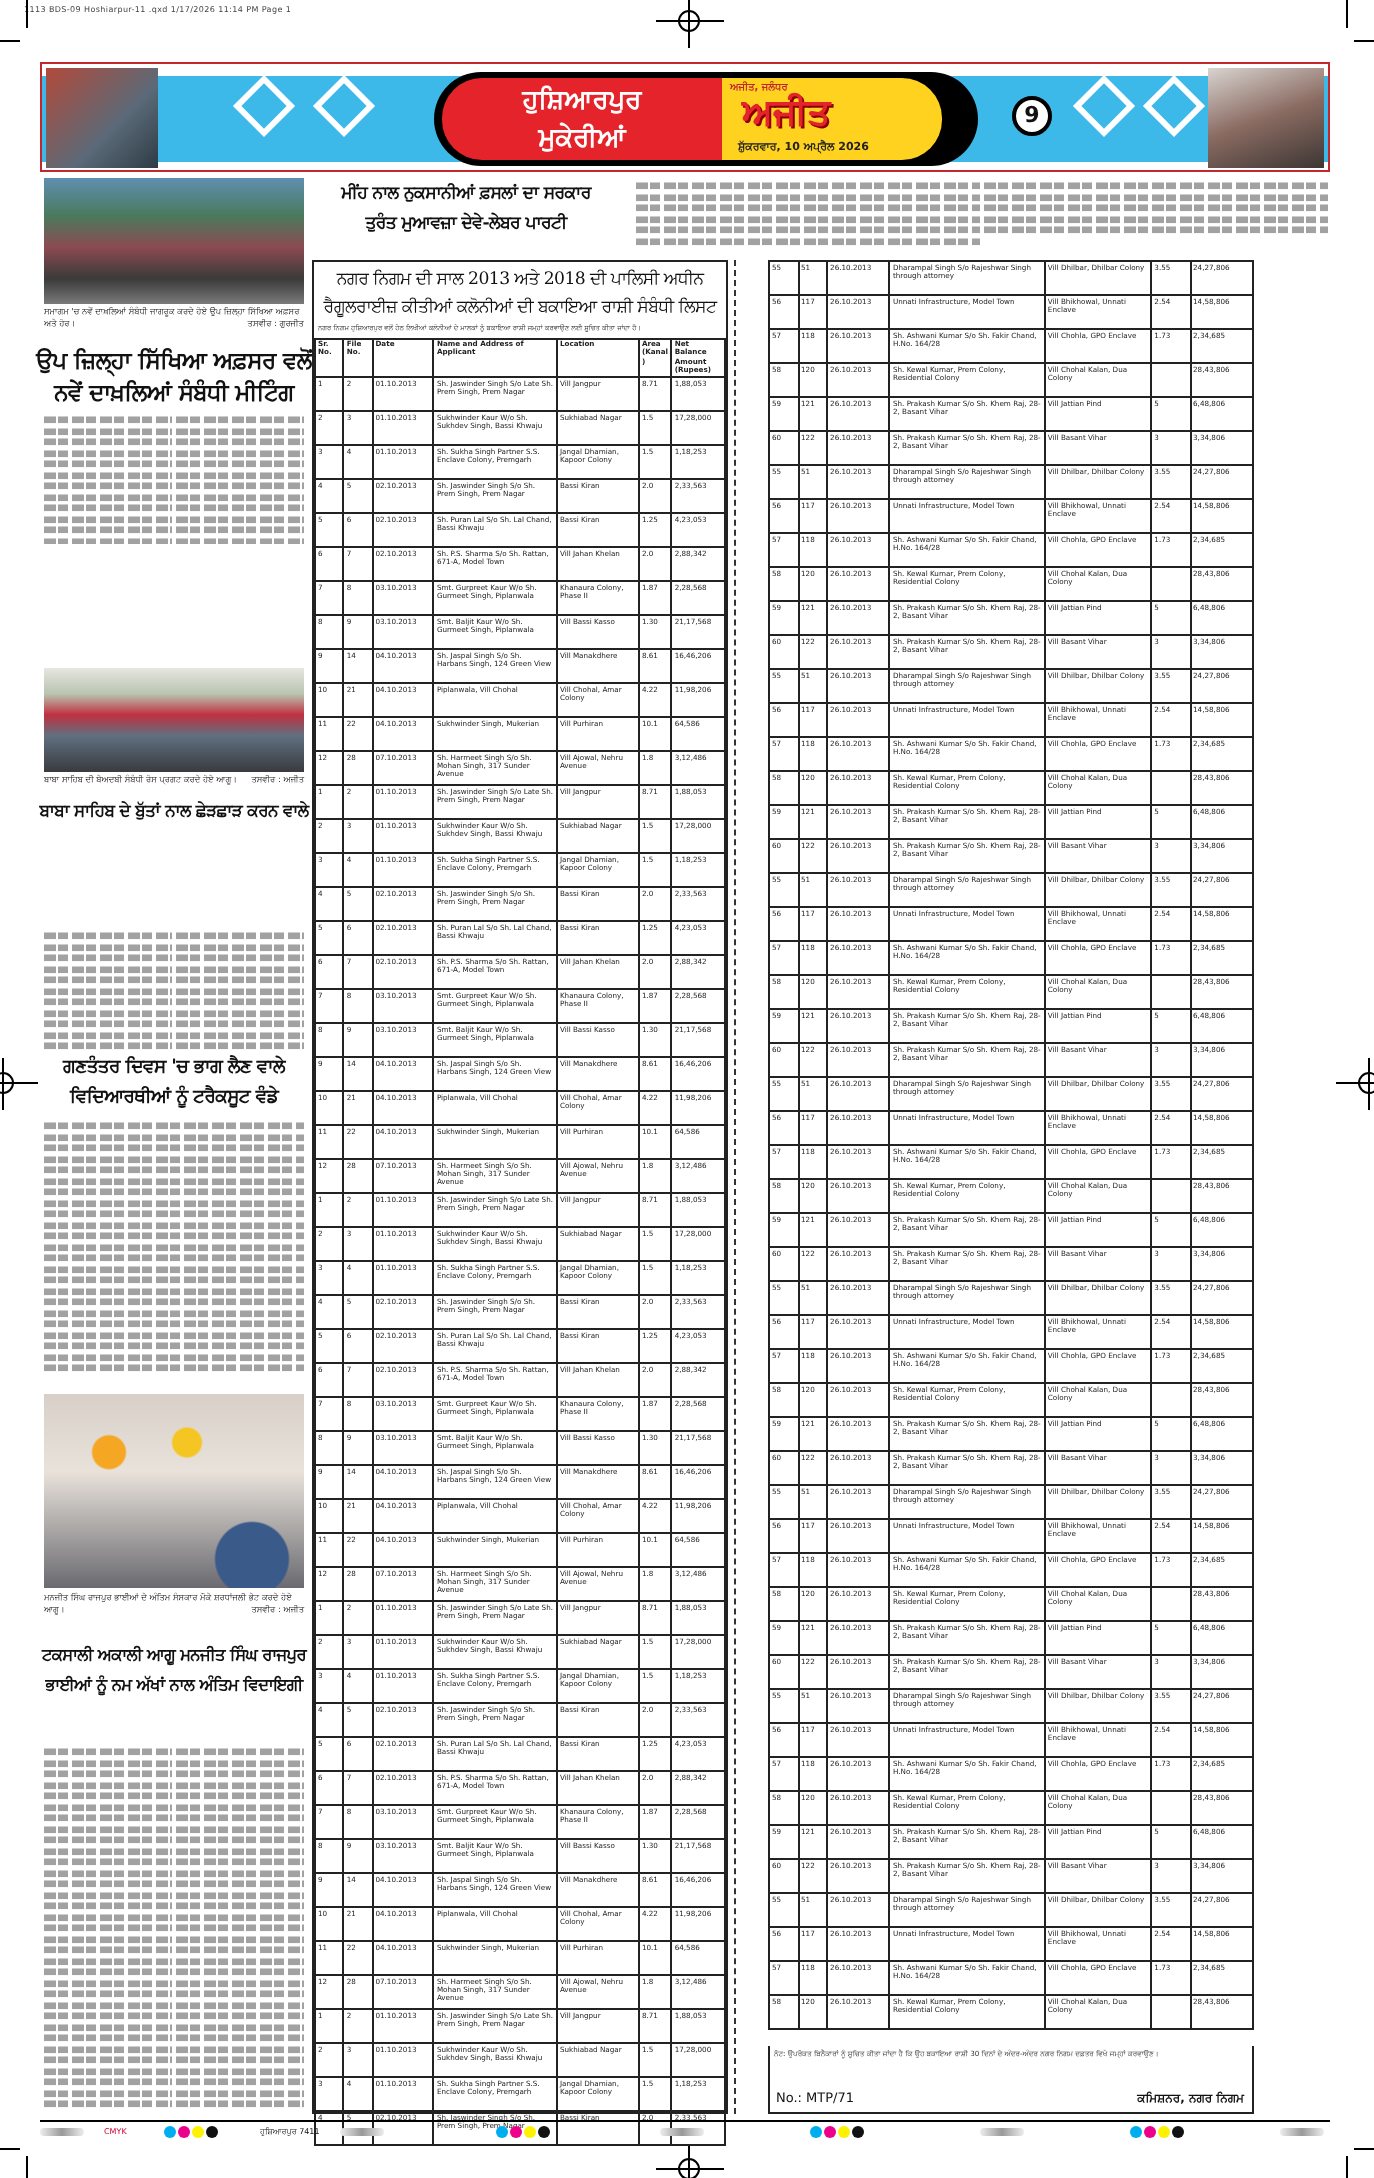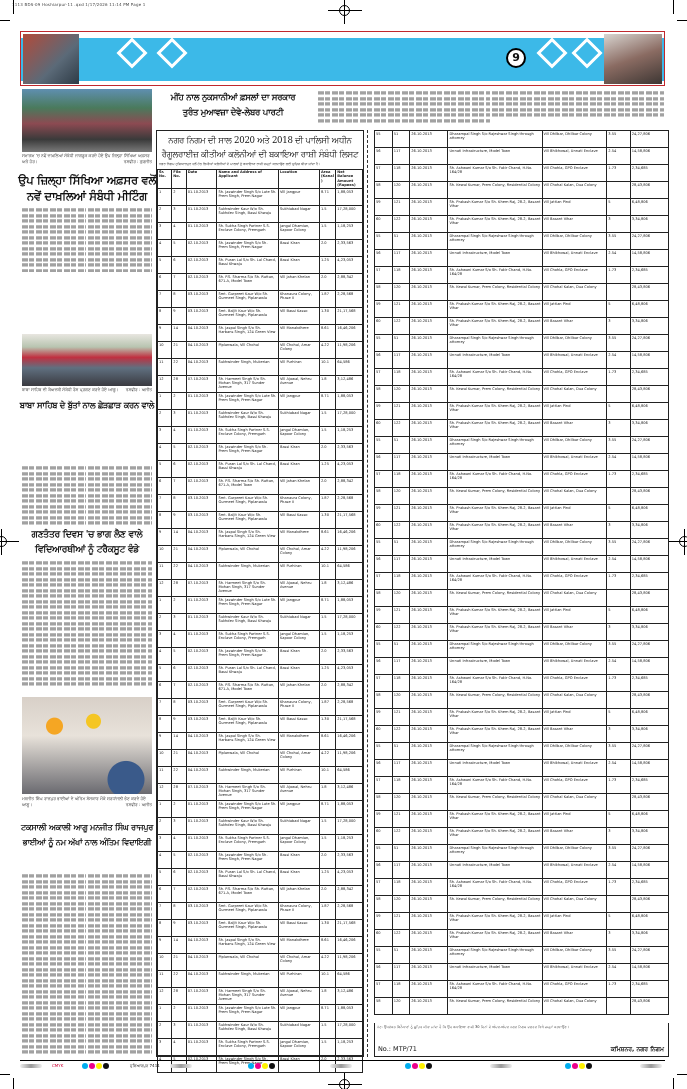--- a/index.html
+++ b/index.html
@@ -66,20 +66,31 @@
   </div>
 
 <div class="mast">
   <div class="band"></div>
   <div class="dia" style="left:100px"></div>
   <div class="dia" style="left:140px"></div>
   <div class="dia" style="left:520px"></div>
   <div class="dia" style="left:555px"></div>
   <div class="photoL"></div>
   <div class="photoR"></div>
+  <div class="pill">
+    <div class="red">
+      <div>ਹੁਸ਼ਿਆਰਪੁਰ</div>
+      <div>ਮੁਕੇਰੀਆਂ</div>
+    </div>
+    <div class="yel">
+      <span class="city">ਅਜੀਤ, ਜਲੰਧਰ</span>
+      <span class="logo">ਅਜੀਤ</span>
+      <span class="date">ਸ਼ੁੱਕਰਵਾਰ, 10 ਅਪ੍ਰੈਲ 2026</span>
+    </div>
+  </div>
   <div class="pg">9</div>
 </div>
 
 <div class="photo" style="left:22px;top:89px;width:130px;height:63px;background:linear-gradient(180deg,#5f8fb0 0%,#4a7a5c 30%,#8c4a52 55%,#3a3a3a 80%,#7a7a7a 100%)"></div>
 <div class="cap" style="left:22px;top:153px;width:130px">
   <span>ਸਮਾਗਮ 'ਚ ਨਵੇਂ ਦਾਖ਼ਲਿਆਂ ਸੰਬੰਧੀ ਜਾਗਰੂਕ ਕਰਦੇ ਹੋਏ ਉਪ ਜ਼ਿਲ੍ਹਾ ਸਿੱਖਿਆ ਅਫ਼ਸਰ ਅਤੇ ਹੋਰ।</span>
   <span style="float:right">ਤਸਵੀਰ : ਗੁਰਜੀਤ</span>
 </div>
 <div class="hl" style="left:18px;top:172px;width:138px;font-size:11.5px;line-height:16px">
   <div>ਉਪ ਜ਼ਿਲ੍ਹਾ ਸਿੱਖਿਆ ਅਫ਼ਸਰ ਵਲੋਂ</div>
@@ -274,21 +285,21 @@
 <div class="txt" style="left:492px;top:90px;width:172px;height:38px">
     <i class="fill"></i>
     <i class="fill"></i>
     <i class="fill"></i>
     <i class="fill"></i>
     <i class="fill"></i>
   </div>
 
 <div class="tblbox" style="left:156px;top:130px;width:208px;height:927px">
   <div class="hl" style="position:static;font-size:8.6px;line-height:14px;padding-top:2px;font-weight:normal">
-    <div>ਨਗਰ ਨਿਗਮ ਦੀ ਸਾਲ 2020 ਅਤੇ 2018 ਦੀ ਪਾਲਿਸੀ ਅਧੀਨ</div>
+    <div>ਨਗਰ ਨਿਗਮ ਦੀ ਸਾਲ 2013 ਅਤੇ 2018 ਦੀ ਪਾਲਿਸੀ ਅਧੀਨ</div>
     <div>ਰੈਗੂਲਰਾਈਜ਼ ਕੀਤੀਆਂ ਕਲੋਨੀਆਂ ਦੀ ਬਕਾਇਆ ਰਾਸ਼ੀ ਸੰਬੰਧੀ ਲਿਸਟ</div>
   </div>
   <div style="font-size:3.4px;line-height:4.5px;padding:1px 2px 2px;color:#333">ਨਗਰ ਨਿਗਮ ਹੁਸ਼ਿਆਰਪੁਰ ਵਲੋਂ ਹੇਠ ਲਿਖੀਆਂ ਕਲੋਨੀਆਂ ਦੇ ਮਾਲਕਾਂ ਨੂੰ ਬਕਾਇਆ ਰਾਸ਼ੀ ਜਮ੍ਹਾਂ ਕਰਵਾਉਣ ਲਈ ਸੂਚਿਤ ਕੀਤਾ ਜਾਂਦਾ ਹੈ।</div>
   <table>
     <colgroup>
         <col style="width:7%">
         <col style="width:7%">
         <col style="width:15%">
         <col style="width:30%">
         <col style="width:20%">
@@ -774,21 +785,21 @@
           <td style="height: 17px;">Bassi Kiran</td>
           <td style="height: 17px;">2.0</td>
           <td style="height: 17px;">2,33,563</td>
         </tr>
       </tbody>
   </table>
 </div>
 
 <div class="dash" style="left:367px;top:130px;height:927px"></div>
 
-<div class="tblbox" style="left:374px;top:130px;width:295px;height:927px;border:none">
+<div class="tblbox" style="left:384px;top:130px;width:243px;height:927px;border:none">
   <table style="border:1px solid #222">
     <colgroup>
         <col style="width:6%">
         <col style="width:6%">
         <col style="width:13%">
         <col style="width:32%">
         <col style="width:22%">
         <col style="width:8%">
         <col style="width:13%">
       </colgroup>

